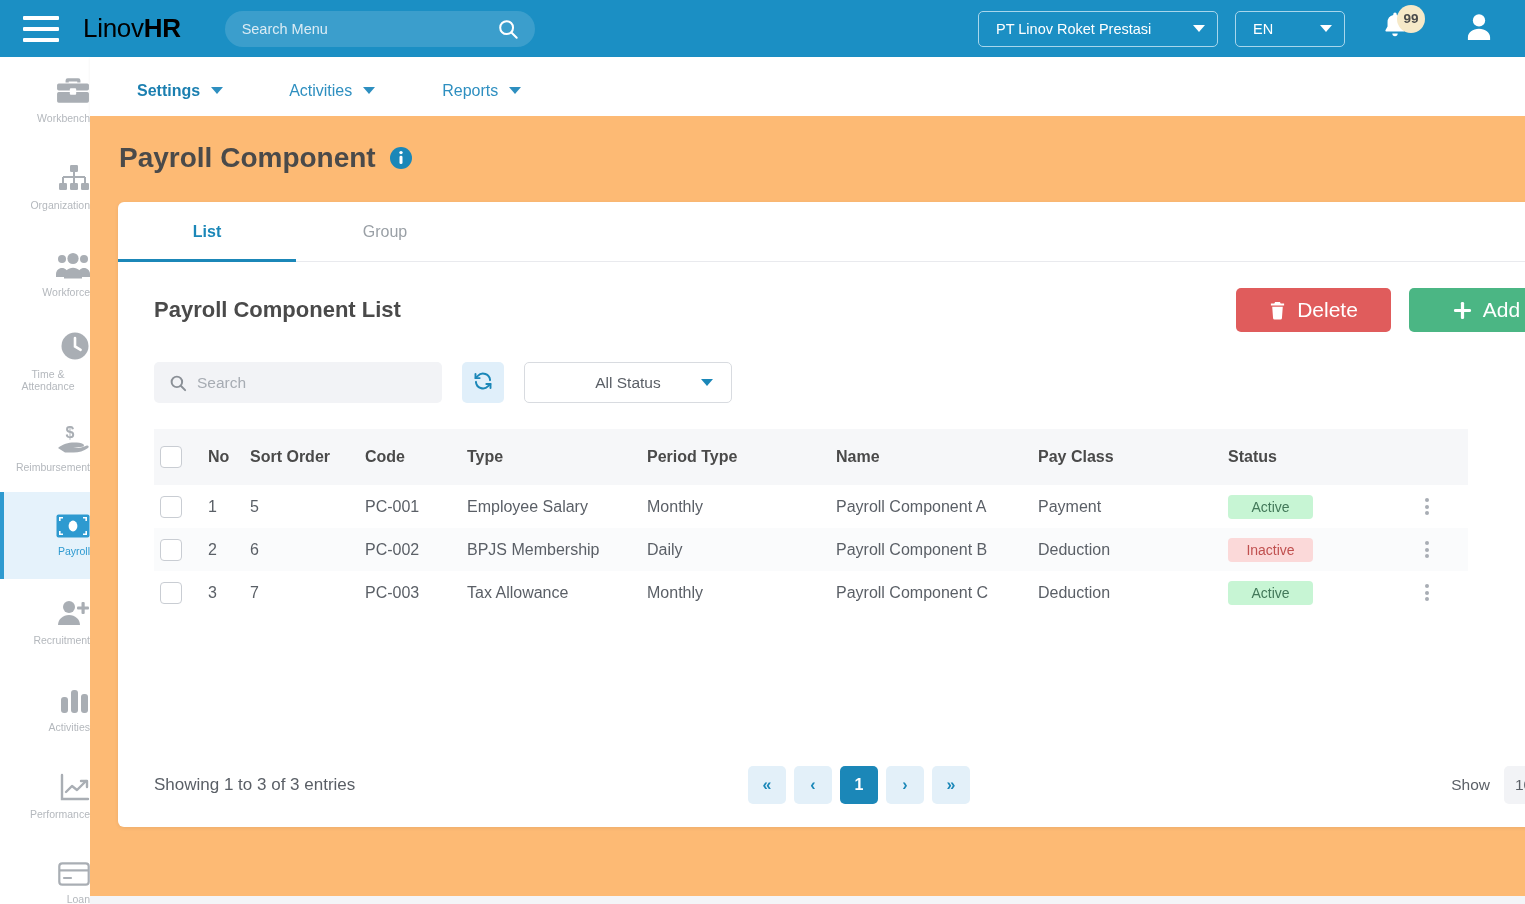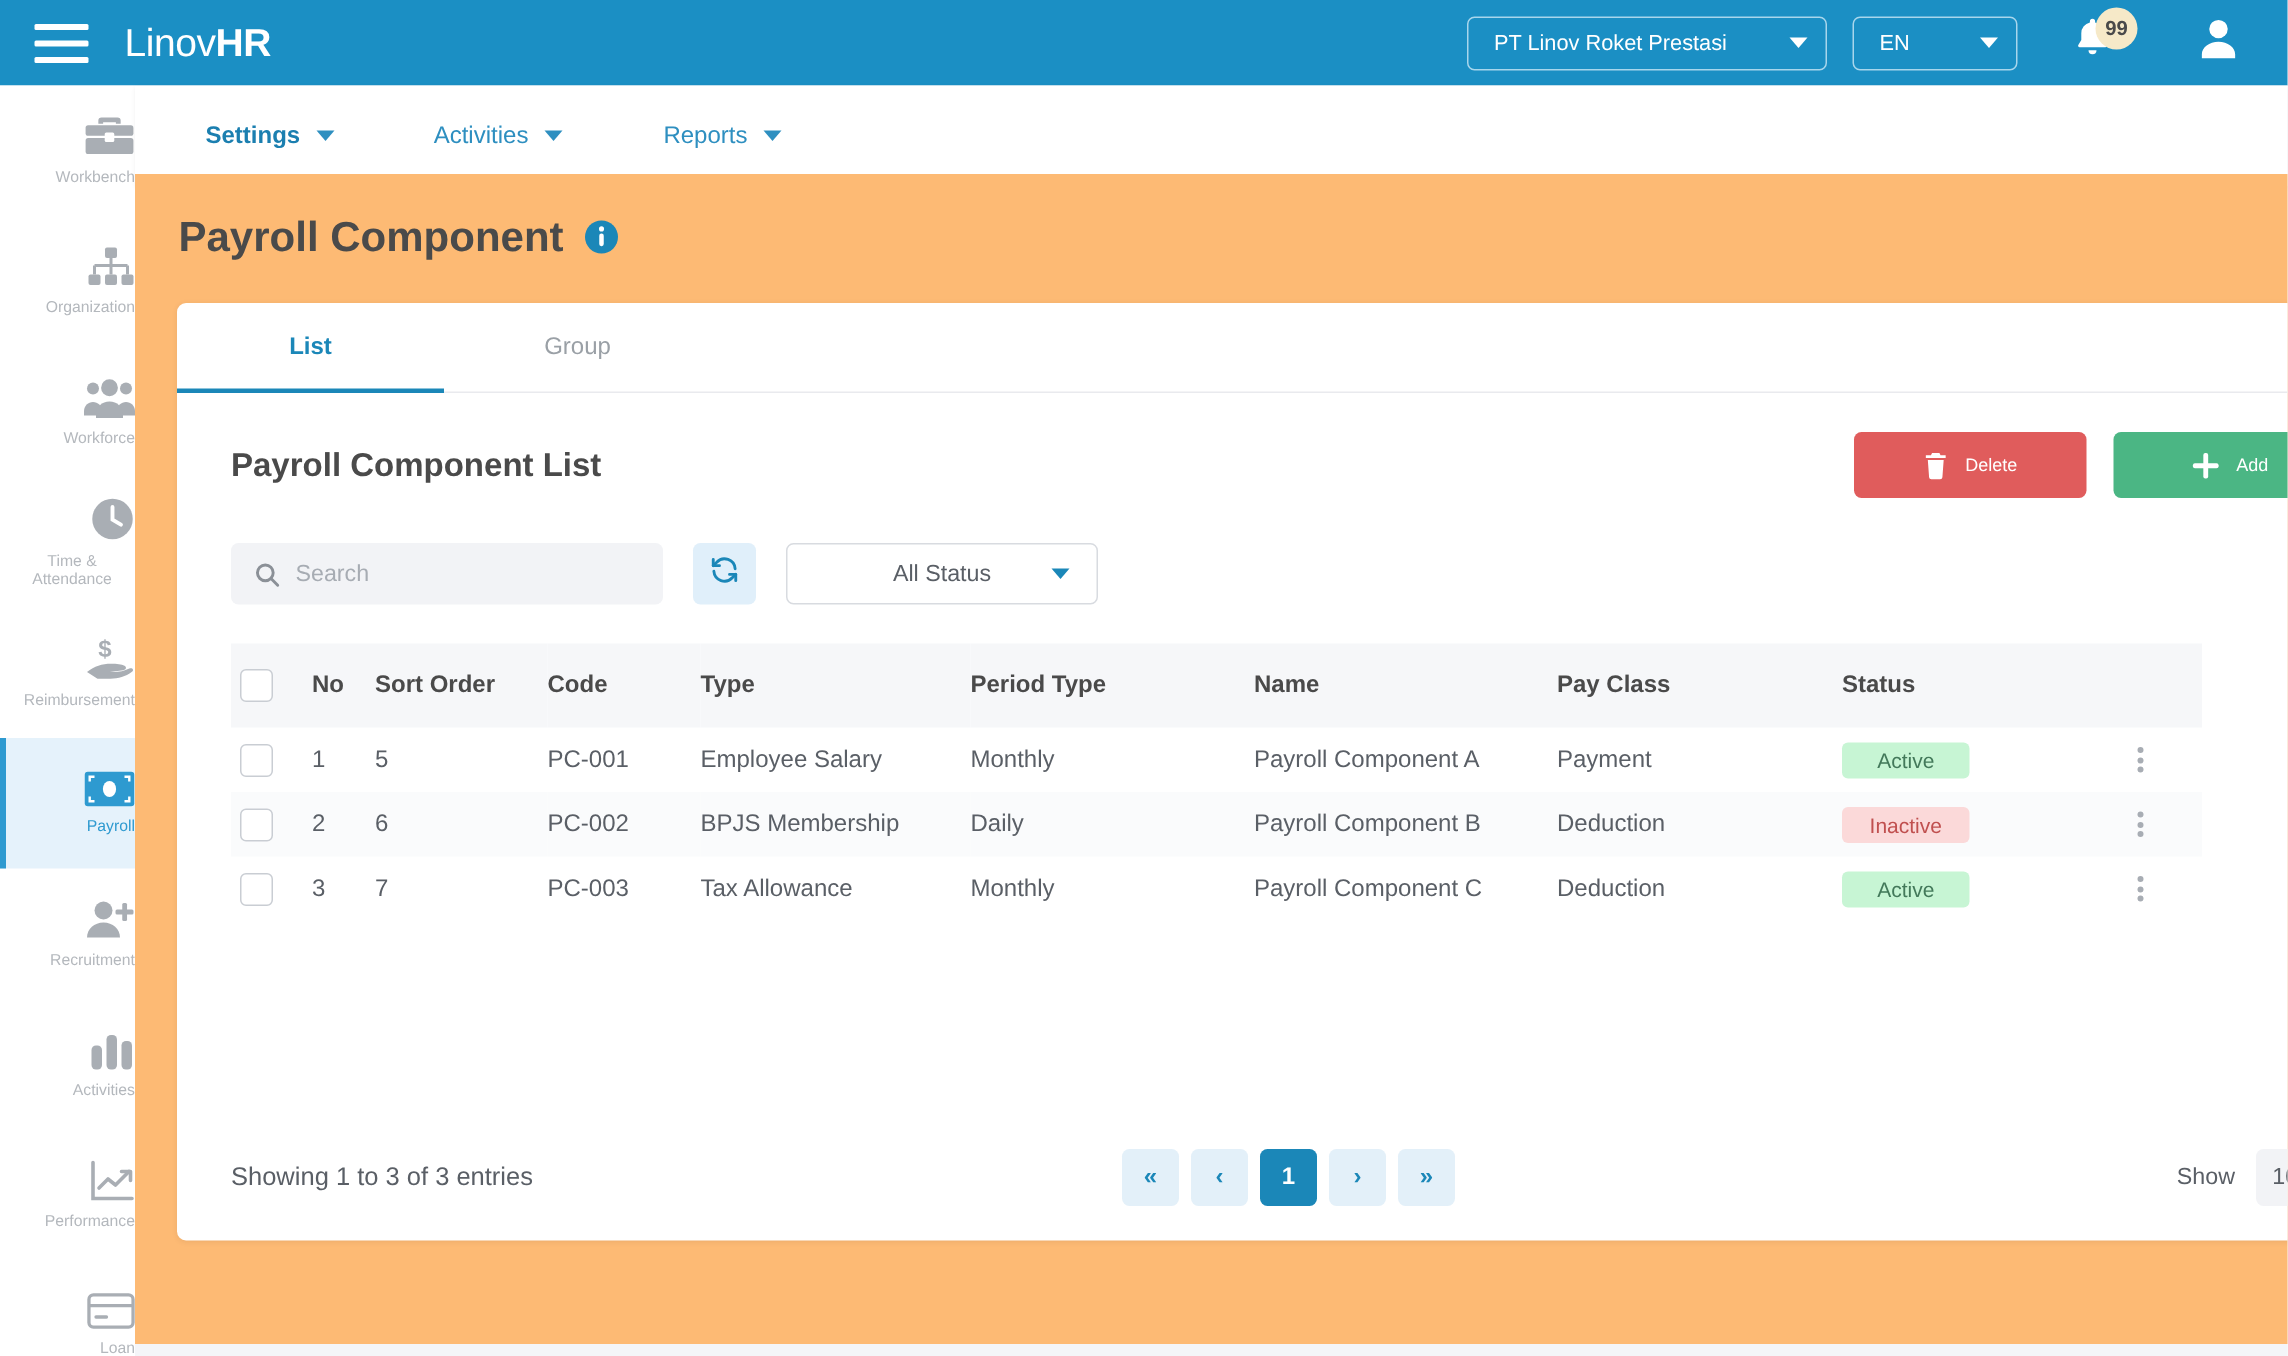--- a/index.html
+++ b/index.html
@@ -15,21 +15,21 @@
     position: absolute; top: 0; left: 0; width: 1525px; height: 57px;
     background: #1b8fc4; display: flex; align-items: center;
   }
   .hamburger {
     width: 36px; height: 26px; margin-left: 23px; margin-right: 24px;
     display: flex; flex-direction: column; justify-content: space-between;
     cursor: pointer;
   }
   .hamburger i { display: block; height: 4px; background: #fff; border-radius: 1px; }
   .brand {
-    color: #ffffff; font-size: 26px; letter-spacing: -0.3px;
+    color: #000000; font-size: 26px; letter-spacing: -0.3px;
     font-weight: 500; margin-right: 44px;
   }
   .brand b { font-weight: 800; }
   .searchmenu {
     position: relative; width: 310px; height: 36px;
     background: rgba(255,255,255,0.14); border-radius: 18px;
     display: flex; align-items: center;
   }
   .searchmenu input {
     flex: 1; background: transparent; border: none; outline: none;
@@ -142,21 +142,21 @@
   }
 
   .list-head {
     display: flex; align-items: center; justify-content: space-between;
     padding: 26px 36px 0 36px;
   }
   .list-title { font-size: 22px; font-weight: 600; color: #4a4a4a; }
   .hbtns { display: flex; }
   .btn {
     height: 44px; border-radius: 5px; display: flex; align-items: center;
-    justify-content: center; color: #fff; font-size: 12px; cursor: pointer;
+    justify-content: center; color: #fff; font-size: 21px; cursor: pointer;
     border: none; font-family: "Liberation Sans", sans-serif;
   }
   .btn-del { width: 155px; background: #e05c5c; margin-right: 18px; }
   .btn-add { width: 155px; background: #4bb684; }
   .btn .bic { margin-right: 11px; display: flex; }
 
   .filters {
     display: flex; align-items: center; padding: 30px 36px 0 36px;
   }
   .searchbox {
@@ -266,20 +266,29 @@
 <body>
 
 <div class="topbar">
   <div class="hamburger">
     <i></i>
       <i></i>
       <i></i>
   </div>
   <div class="brand">
     <span>Linov</span><b>HR</b>
+  </div>
+  <div class="searchmenu">
+    <input placeholder="Search Menu" style="">
+    <span class="sicon">
+      <svg width="22" height="22" viewBox="0 0 24 24" fill="none" stroke="#ffffff" stroke-width="2.2" stroke-linecap="round">
+        <circle cx="10.5" cy="10.5" r="7"></circle>
+          <line x1="16" y1="16" x2="21.5" y2="21.5"></line>
+      </svg>
+    </span>
   </div>
 
   <div class="topright">
     <div class="selbox company">
       <span>PT Linov Roket Prestasi</span>
       <span class="caret-w"></span>
     </div>
     <div class="selbox lang">
       <span>EN</span>
       <span class="caret-w"></span>

